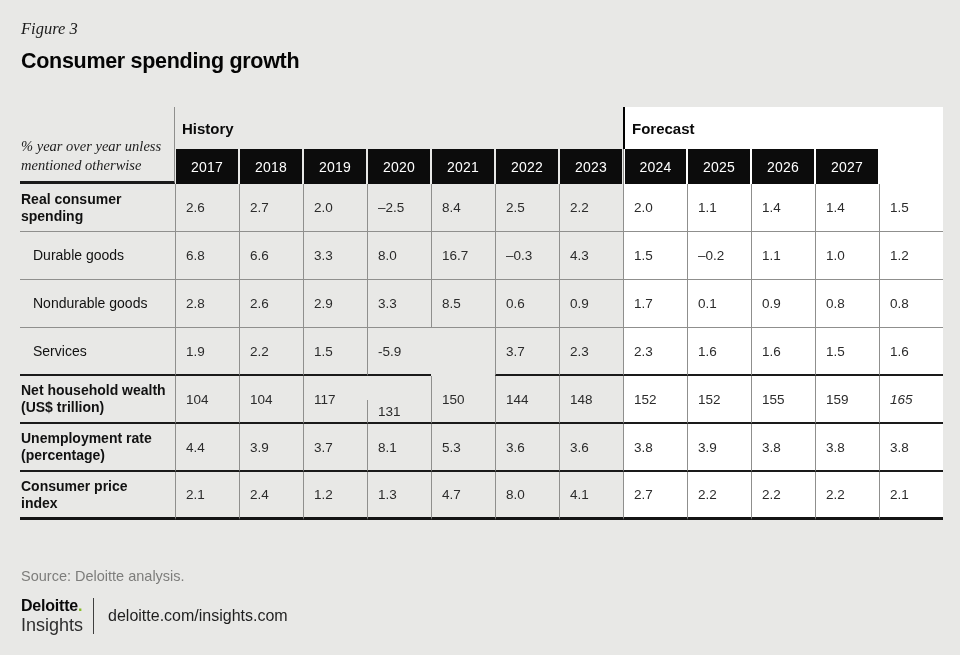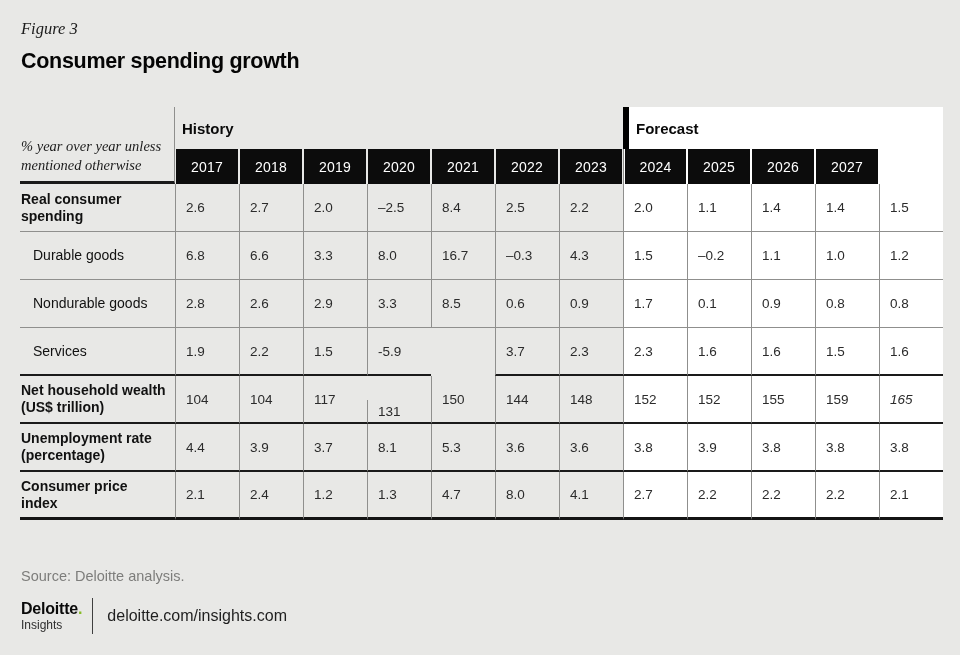--- a/index.html
+++ b/index.html
@@ -55,21 +55,21 @@
     color: #1c1c1c;
   }
   .group-head {
     display: flex; align-items: center;
     font-weight: bold;
     font-size: 15px;
     color: #0a0a0a;
     padding-left: 7px;
   }
   .history-head { grid-column: 2 / 9; grid-row: 1; }
-  .forecast-head { grid-column: 9 / 14; grid-row: 1; border-left: 6px solid #000000; }
+  .forecast-head { grid-column: 9 / 14; grid-row: 1; border-left: 2px solid #000000; }
   .year-cell { grid-row: 2; padding: 0 1px; }
   .year-cell.fc-first { border-left: 1px solid #8f8f8d; }
   .year-black {
     background: #0c0c0c; color: #ffffff;
     height: 100%;
     display: flex; align-items: center; justify-content: center;
     font-size: 14px;
     letter-spacing: 0.2px;
   }
   .rlabel {
@@ -104,21 +104,21 @@
   }
   .brand { line-height: 1; }
   .brand-top {
     font-size: 16px;
     font-weight: bold;
     letter-spacing: -0.2px;
     color: #0a0a0a;
   }
   .green-dot { color: #86bc25; }
   .brand-bottom {
-    font-size: 12px;
+    font-size: 18px;
     color: #2e2e2e;
     margin-top: 2px;
   }
   .vrule {
     width: 1px; height: 36px;
     background: #3f3f3f;
     margin: 0 14px 0 10px;
   }
   .url {
     font-size: 16px;

